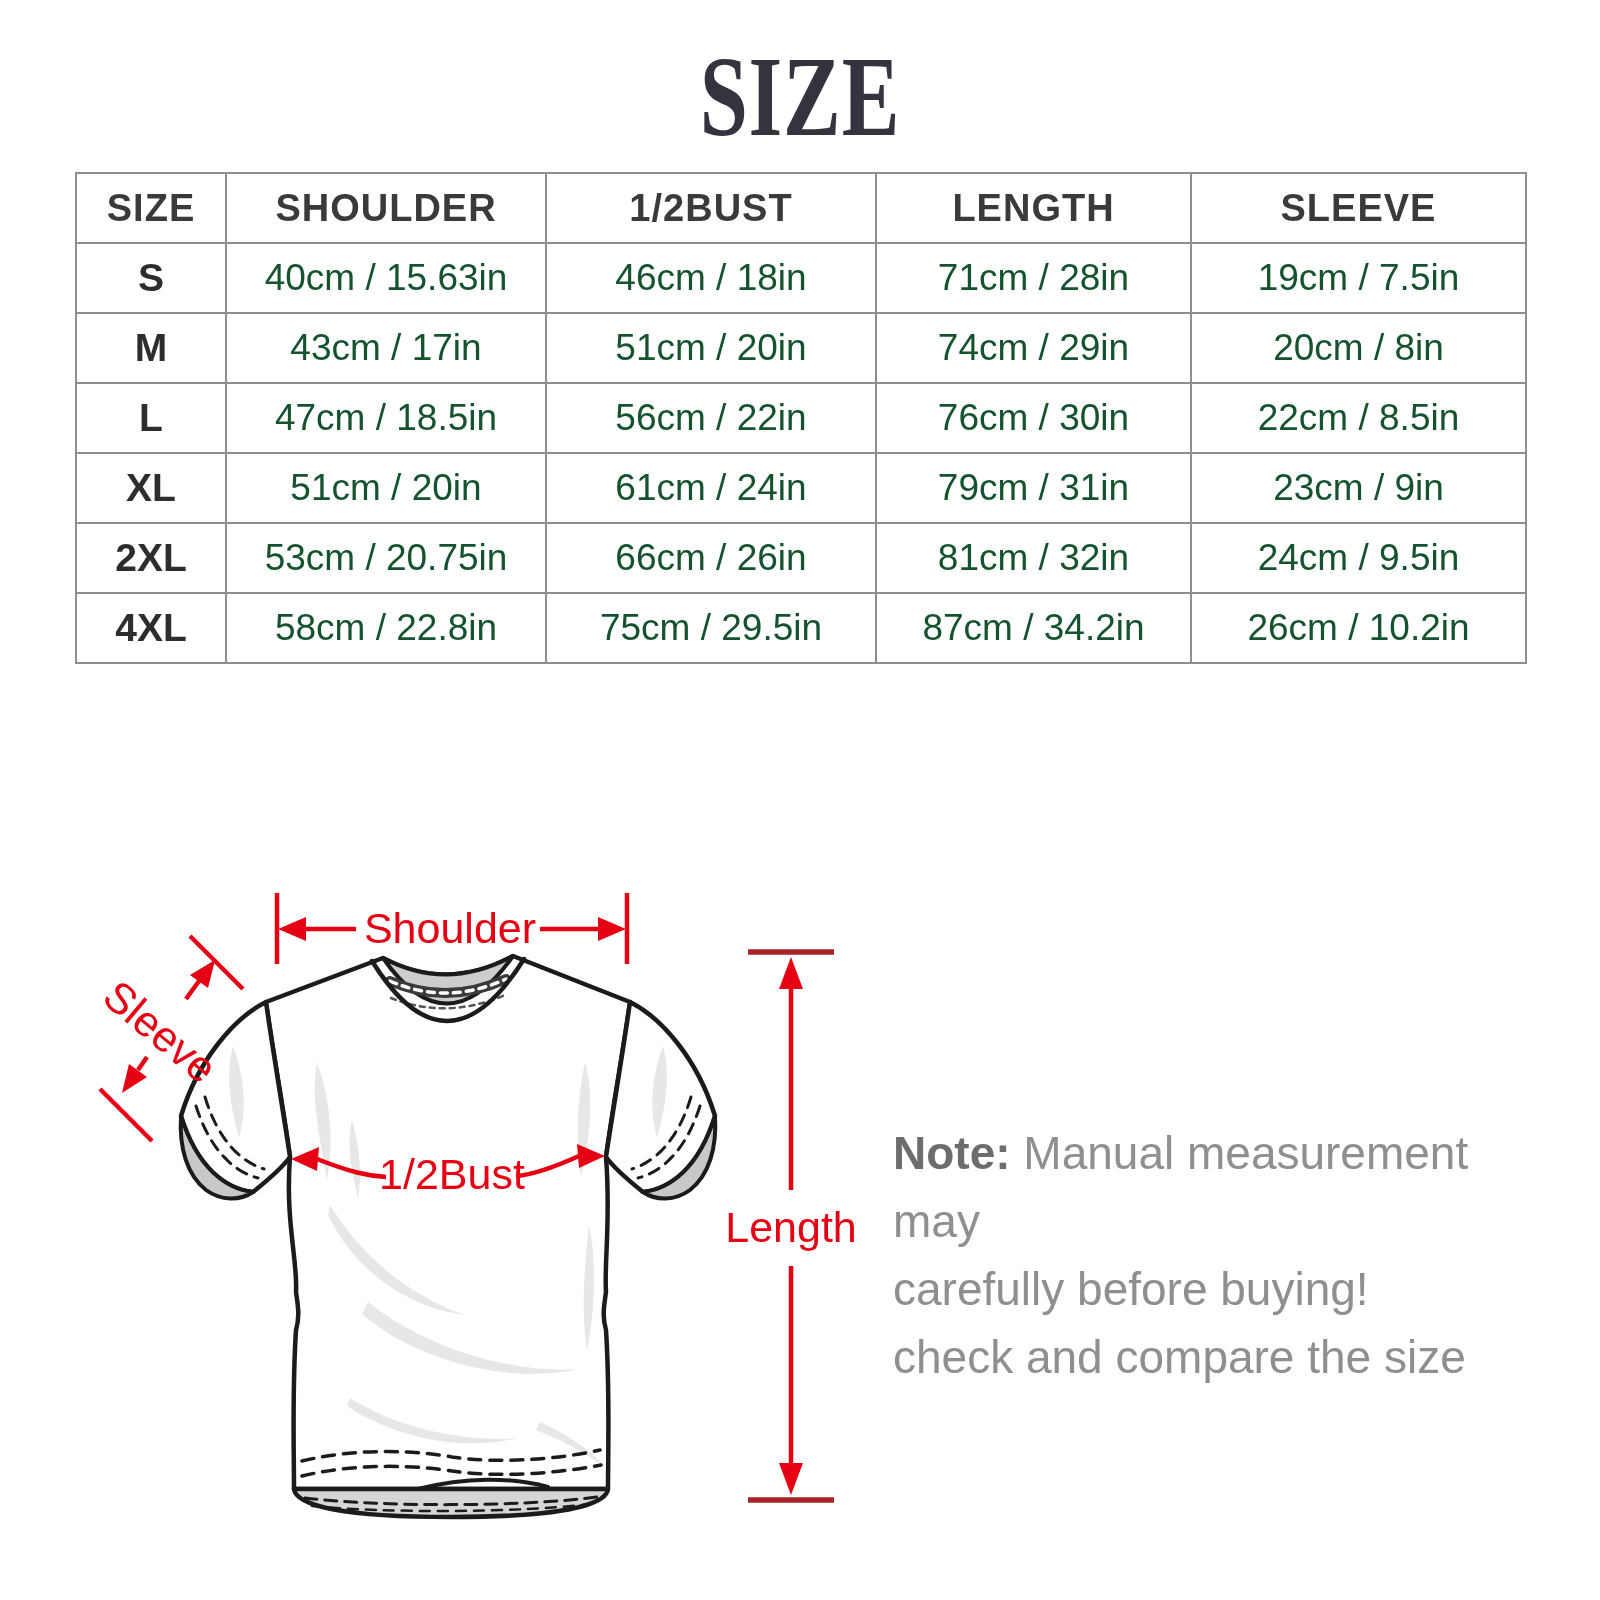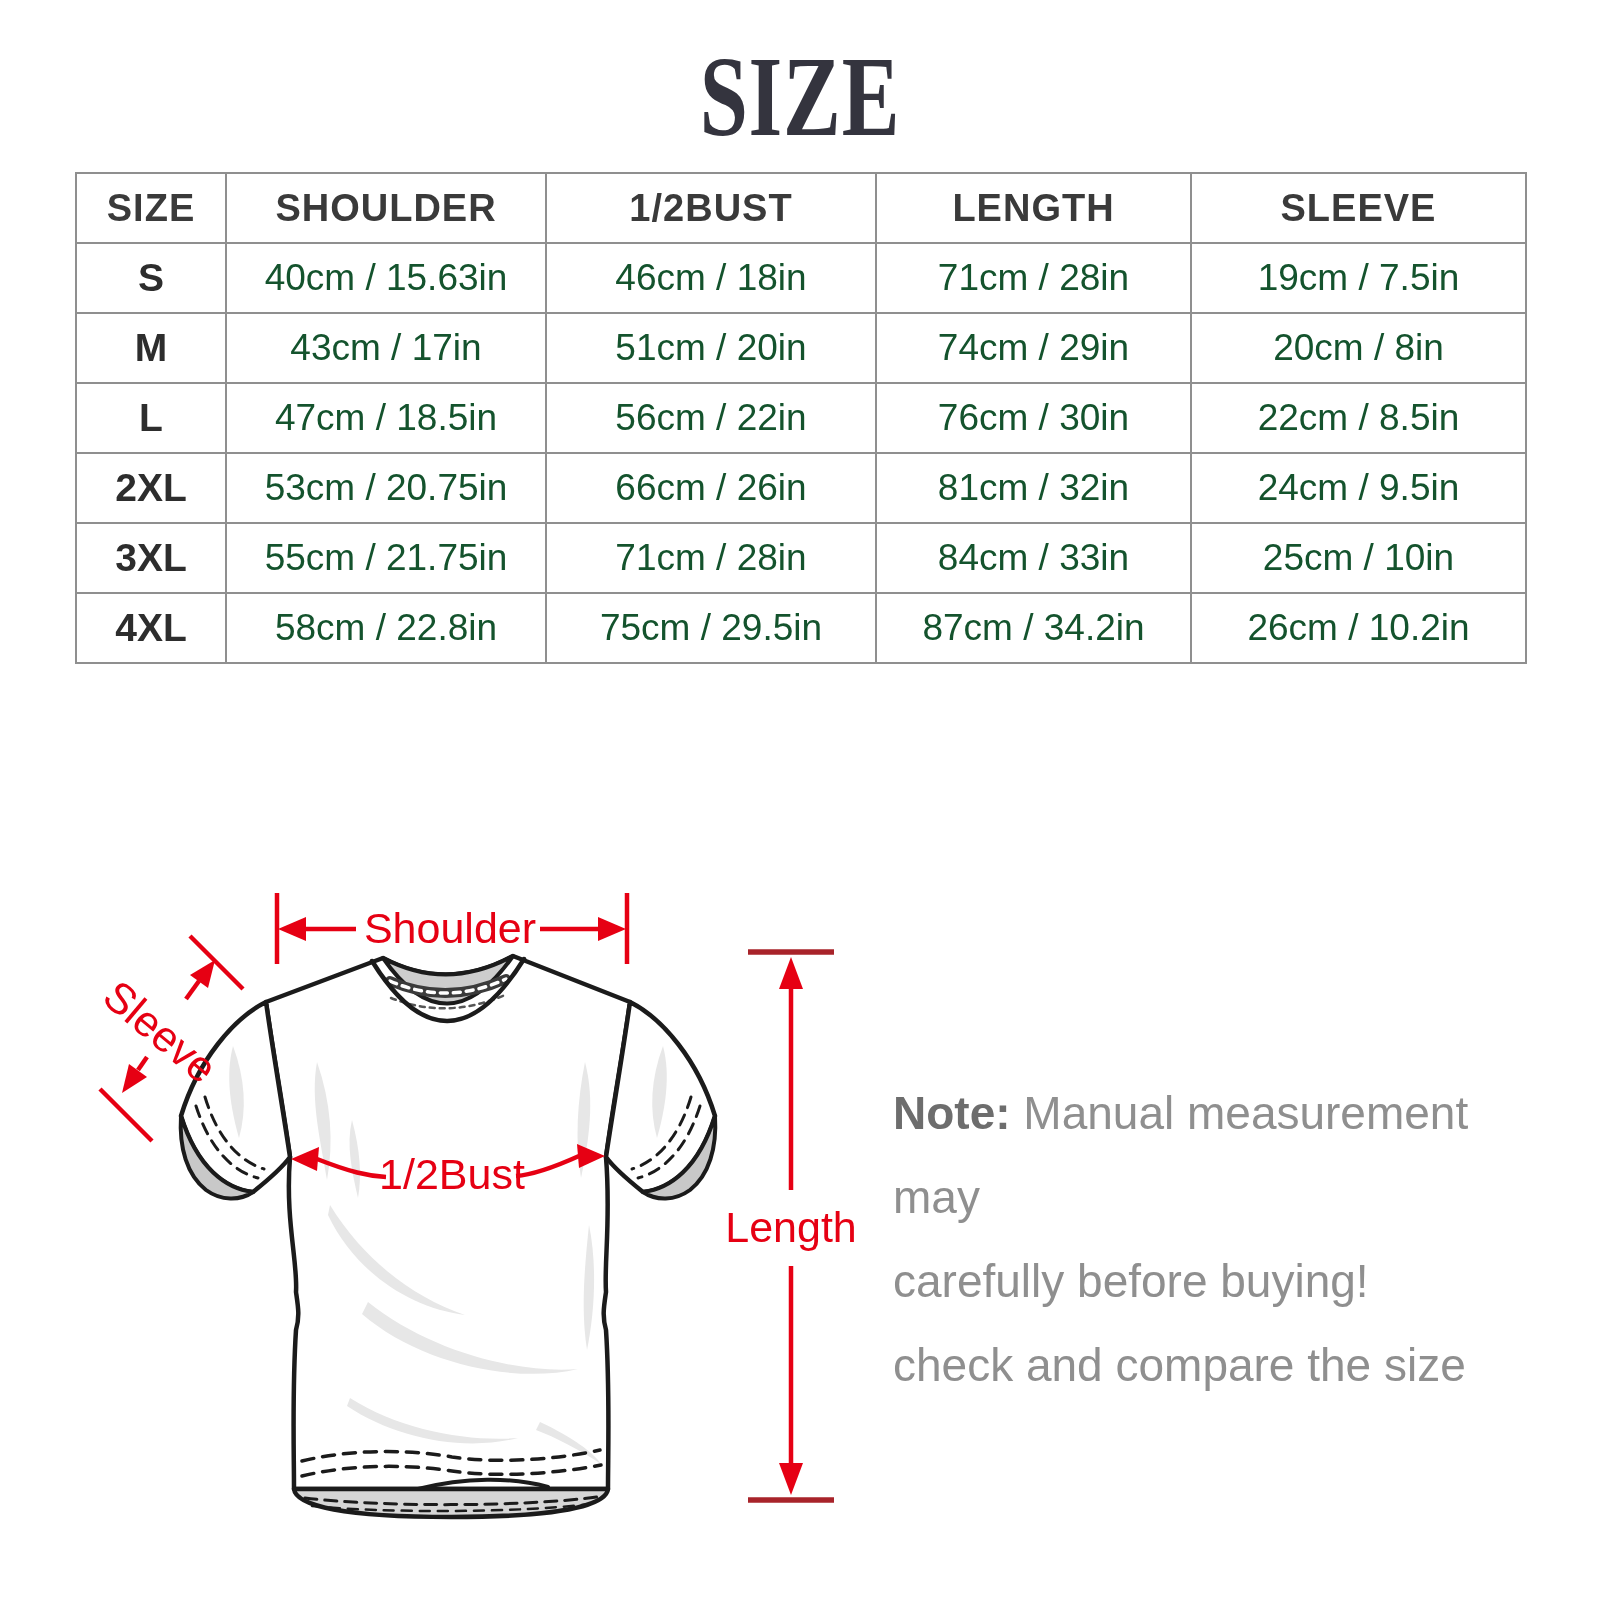--- a/index.html
+++ b/index.html
@@ -28,22 +28,22 @@
   .size-table td.size-col{font-weight:bold;color:#2d2d2d;font-size:39px;}
   
   .diagram-svg{position:absolute;left:0;top:0;width:1600px;height:1600px;}
   .measure-label{
     position:absolute;color:#e60013;font-size:43px;font-weight:normal;
     transform:translate(-50%,-50%);white-space:nowrap;
   }
   .measure-label.rotated{transform:translate(-50%,-50%) rotate(40deg);}
   
   .note{
-    position:absolute;left:893px;top:1071px;width:645px;
-    font-size:46px;line-height:84px;color:#8f8f8f;
+    position:absolute;left:893px;top:1119px;width:645px;
+    font-size:46px;line-height:68px;color:#8f8f8f;
   }
   .note b{color:#6d6d6d;font-weight:bold;}
 </style>
 </head>
 <body>
 
 <div class="page">
 
   <div class="title">
     <span class="squeeze">SIZE</span>
@@ -82,32 +82,32 @@
           <td>20cm / 8in</td>
         </tr>
         <tr>
           <td class="size-col">L</td>
           <td>47cm / 18.5in</td>
           <td>56cm / 22in</td>
           <td>76cm / 30in</td>
           <td>22cm / 8.5in</td>
         </tr>
         <tr>
+          <td class="size-col">XL</td>
+          <td>51cm / 20in</td>
+          <td>61cm / 24in</td>
+          <td>79cm / 31in</td>
+          <td>23cm / 9in</td>
+        </tr>
+        <tr>
           <td class="size-col">2XL</td>
           <td>53cm / 20.75in</td>
           <td>66cm / 26in</td>
           <td>81cm / 32in</td>
           <td>24cm / 9.5in</td>
-        </tr>
-        <tr>
-          <td class="size-col">3XL</td>
-          <td>55cm / 21.75in</td>
-          <td>71cm / 28in</td>
-          <td>84cm / 33in</td>
-          <td>25cm / 10in</td>
         </tr>
         <tr>
           <td class="size-col">4XL</td>
           <td>58cm / 22.8in</td>
           <td>75cm / 29.5in</td>
           <td>87cm / 34.2in</td>
           <td>26cm / 10.2in</td>
         </tr>
       </tbody>
   </table>

